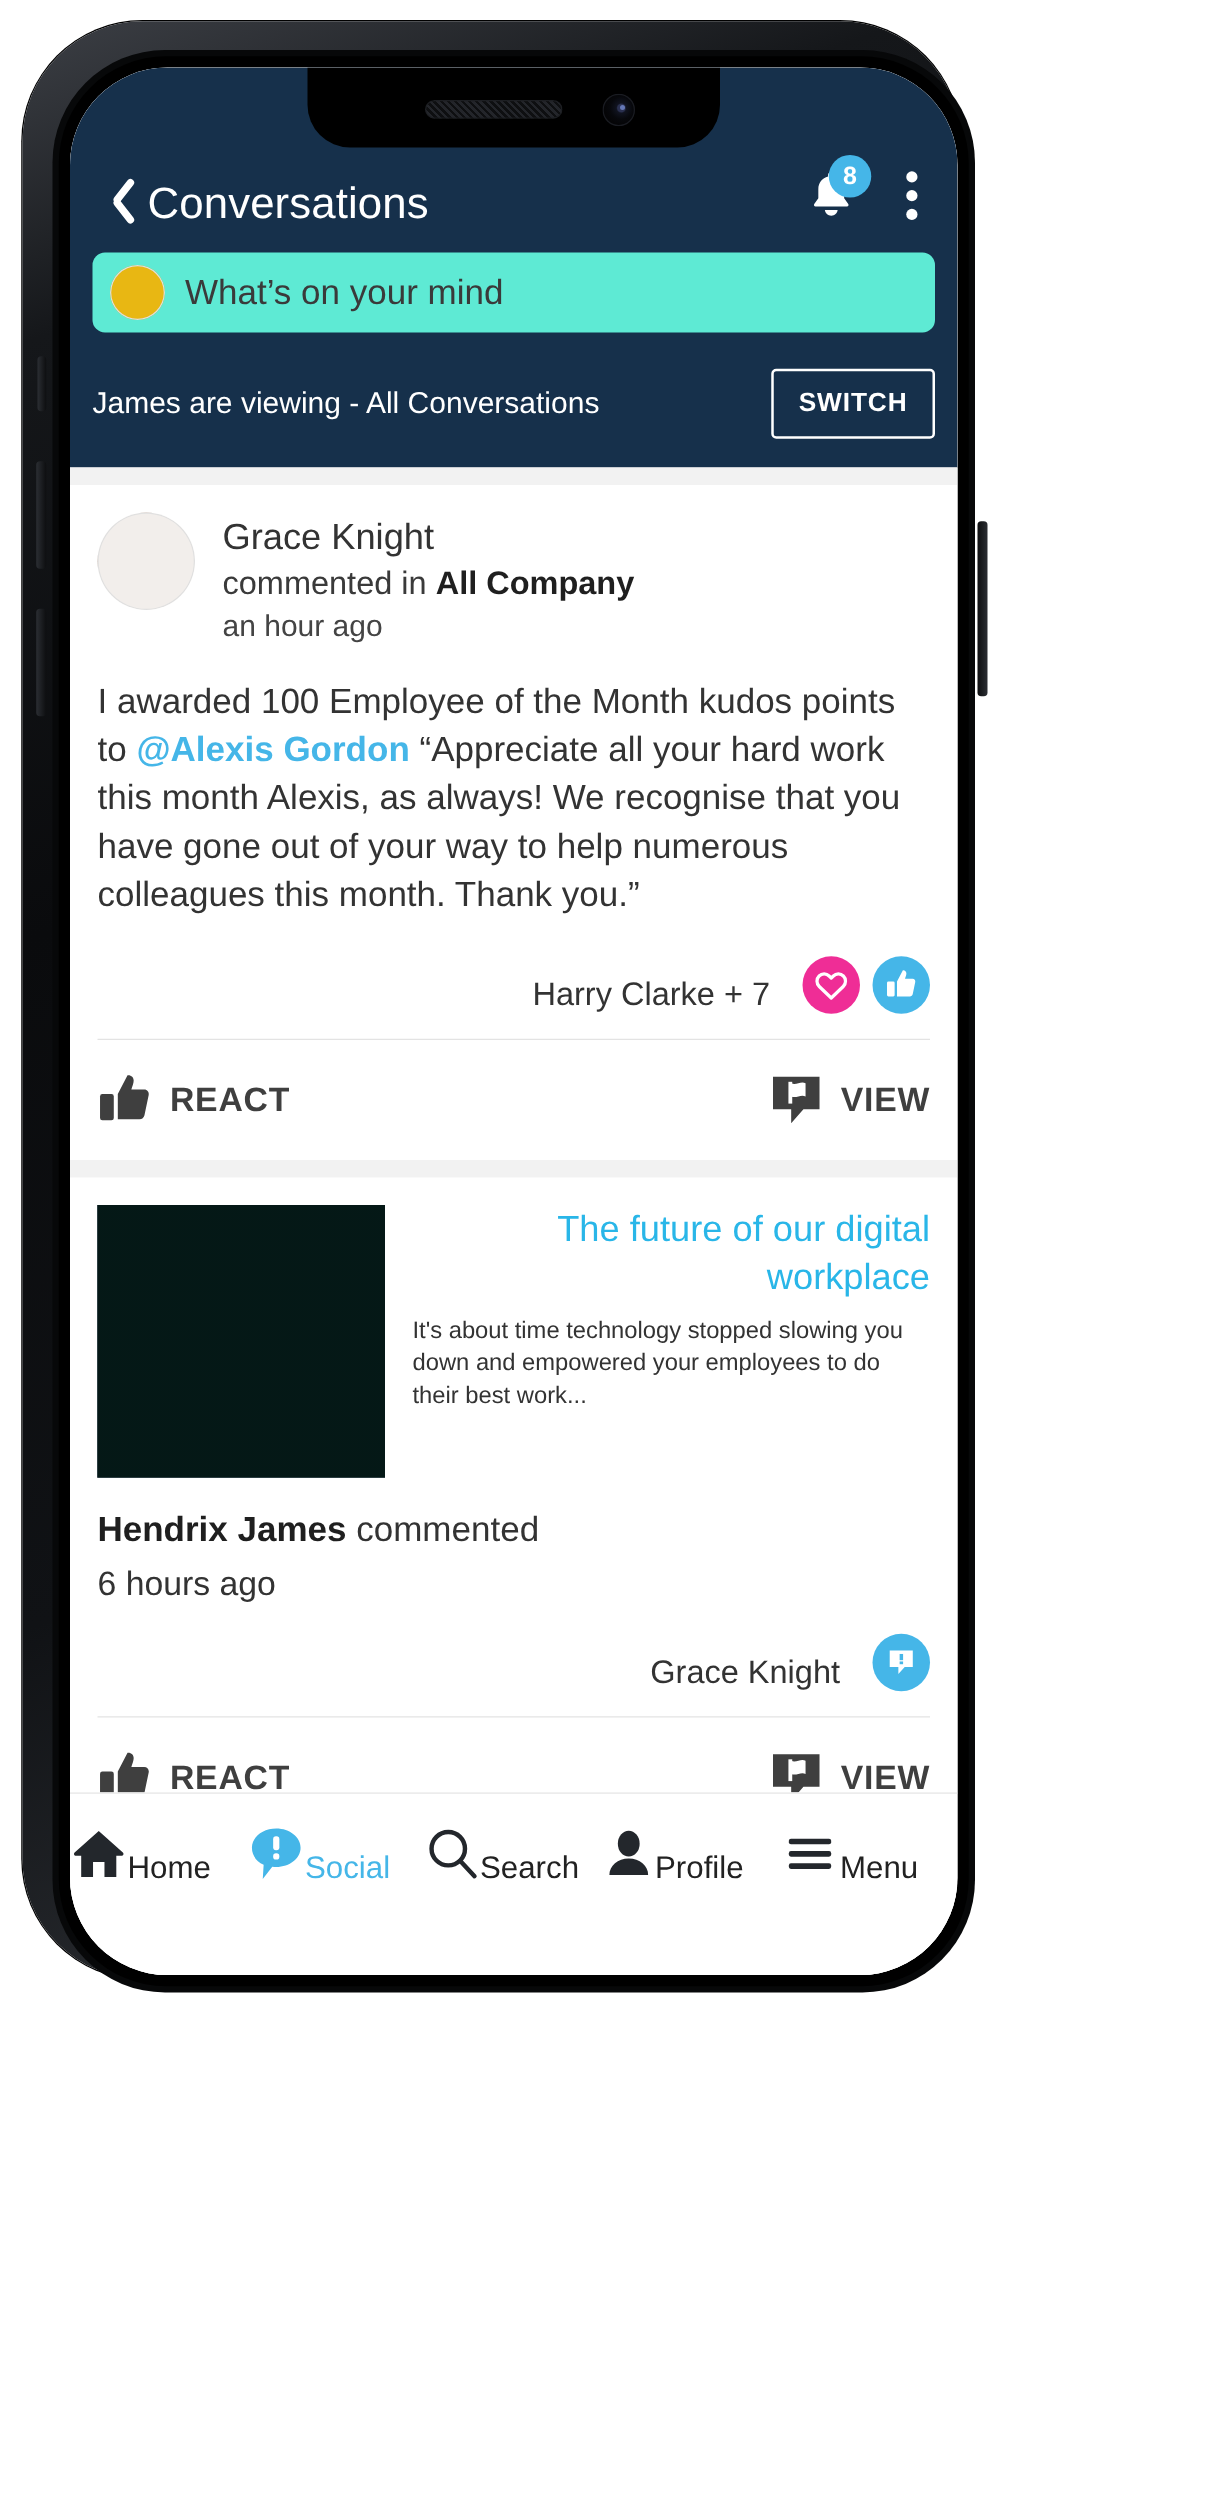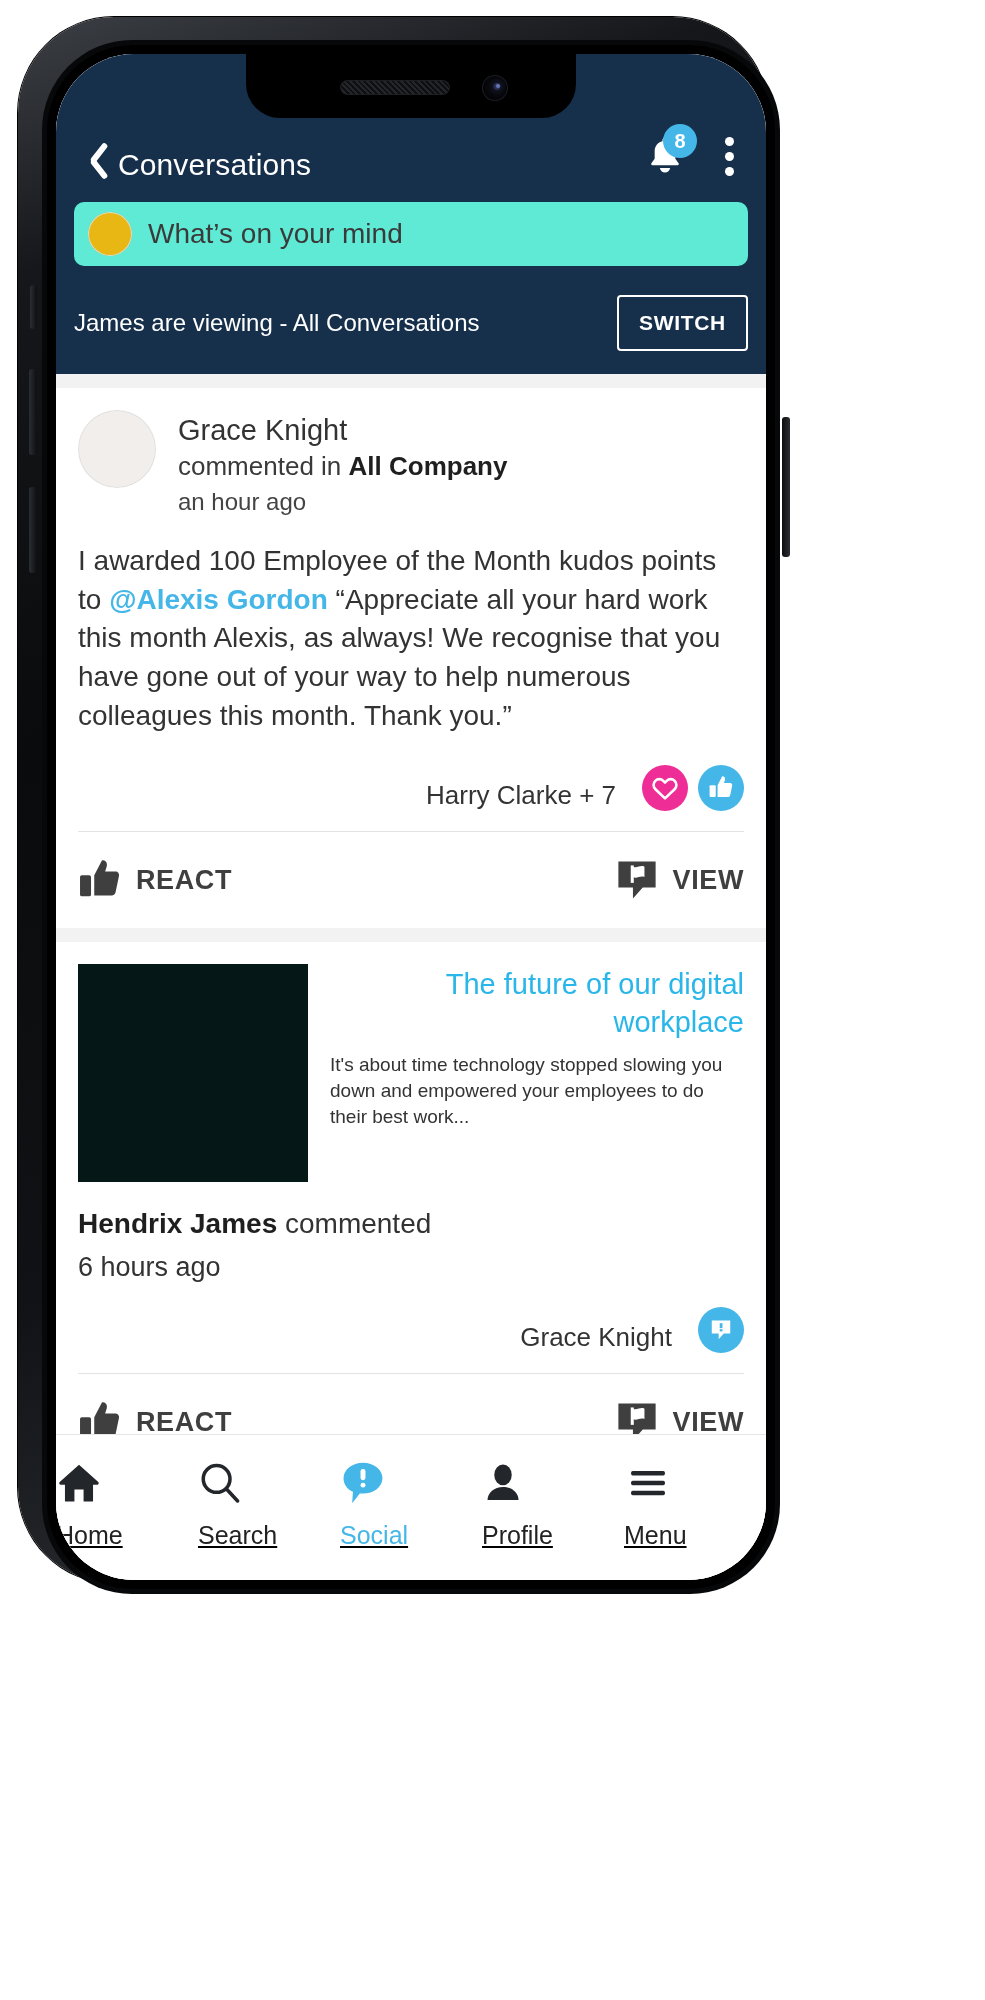--- a/index.html
+++ b/index.html
@@ -84,21 +84,21 @@
     width:34px; height:44px; position:relative; flex:0 0 auto; margin-right:10px; cursor:pointer;
   }
   .backchev::before,.backchev::after{
     content:""; position:absolute; left:15px; width:6px; height:23px;
     background:#ffffff; border-radius:3px;
   }
   .backchev::before{ top:1px;  transform:rotate(38deg); transform-origin:bottom center; }
   .backchev::after { top:22px; transform:rotate(-38deg); transform-origin:top center; }
 
   .pagetitle{
-    color:#ffffff; font-size:30px; font-weight:400; letter-spacing:.1px;
+    color:#ffffff; font-size:35px; font-weight:400; letter-spacing:.1px;
     line-height:1; flex:1 1 auto; padding-bottom:2px;
   }
 
   .bellwrap{ position:relative; width:54px; height:52px; flex:0 0 auto; margin-right:20px; cursor:pointer; }
   .bell{ position:absolute; left:8px; top:6px; width:34px; height:38px; }
   .badge{
     position:absolute; right:-3px; top:-6px;
     min-width:34px; height:34px; border-radius:17px;
     background:#45b6e8; color:#ffffff;
     font-size:20px; font-weight:700; line-height:34px; text-align:center;
@@ -198,21 +198,21 @@
 
   .commenter{ font-size:28px; color:#333333; padding-top:26px; }
   .commenter b{ font-weight:700; color:#1f1f1f; }
   .commenttime{ font-size:27px; color:#333333; padding-top:12px; }
 
   
   .tabbar{
     flex:0 0 auto; height:146px; background:#ffffff;
     border-top:1px solid #e6e6e6; display:flex; align-items:flex-start; padding-top:22px;
   }
-  .tab{ flex:1 1 0; display:flex; flex-direction:column; align-items:flex-start; cursor:pointer;text-decoration:underline; }
+  .tab{ flex:1 1 0; display:flex; flex-direction:row; align-items:flex-end; cursor:pointer; }
   .tab .ico{ height:52px; display:flex; align-items:center; justify-content:center; }
   .tab .lbl{ font-size:25px; color:#222222; margin-top:12px; }
   .tab.active .lbl{ color:#45b6e8; }
 </style>
 </head>
 <body>
 
 <div id="stage">
 
   <div class="phone-outer">
@@ -369,43 +369,43 @@
 
           <div class="tab">
             <span class="ico">
               <svg width="46" height="44" viewBox="0 0 26 26">
                 <path fill="#23272c" d="M13 2.2 24.4 12.4c0.6 0.6 0.2 1.6-0.7 1.6h-2.4V24h-5.6v-7.1h-5.4V24H4.7V14H2.3c-0.9 0-1.3-1-0.7-1.6L13 2.2z"></path>
               </svg>
             </span>
             <span class="lbl">Home</span>
           </div>
 
-          <div class="tab">
-            <span class="ico">
-              <svg width="44" height="44" viewBox="0 0 26 26">
-                <circle cx="11" cy="10.6" r="7.9" fill="none" stroke="#23272c" stroke-width="2.1"></circle>
-                <line x1="16.7" y1="16.4" x2="23.4" y2="23.6" stroke="#23272c" stroke-width="2.1" stroke-linecap="round"></line>
-              </svg>
-            </span>
-            <span class="lbl">Search</span>
-          </div>
-
           <div class="tab active">
             <span class="ico">
               <svg width="46" height="46" viewBox="0 0 26 26">
                 <path fill="#45b6e8" d="M13 1.6c6.1 0 11 3.9 11 8.7 0 4.8-4.9 8.7-11 8.7-0.6 0-1.2 0-1.8-0.1L6.9 24.4 7.3 18C4 16.5 2 13.7 2 10.3 2 5.5 6.9 1.6 13 1.6z"></path>
                 <rect x="11.6" y="5.1" width="2.8" height="6.3" rx="1.3" fill="#ffffff"></rect>
                 <rect x="11.6" y="12.8" width="2.8" height="2.8" rx="1.3" fill="#ffffff"></rect>
               </svg>
             </span>
             <span class="lbl">Social</span>
           </div>
 
           <div class="tab">
             <span class="ico">
+              <svg width="44" height="44" viewBox="0 0 26 26">
+                <circle cx="11" cy="10.6" r="7.9" fill="none" stroke="#23272c" stroke-width="2.1"></circle>
+                <line x1="16.7" y1="16.4" x2="23.4" y2="23.6" stroke="#23272c" stroke-width="2.1" stroke-linecap="round"></line>
+              </svg>
+            </span>
+            <span class="lbl">Search</span>
+          </div>
+
+          <div class="tab">
+            <span class="ico">
               <svg width="42" height="44" viewBox="0 0 26 26">
                 <ellipse cx="13" cy="8" rx="5.4" ry="6.4" fill="#23272c"></ellipse>
                 <path fill="#23272c" d="M13 15.4c5.4 0 9.6 3.6 9.6 8.1H3.4c0-4.5 4.2-8.1 9.6-8.1z"></path>
               </svg>
             </span>
             <span class="lbl">Profile</span>
           </div>
 
           <div class="tab">
             <span class="ico">

